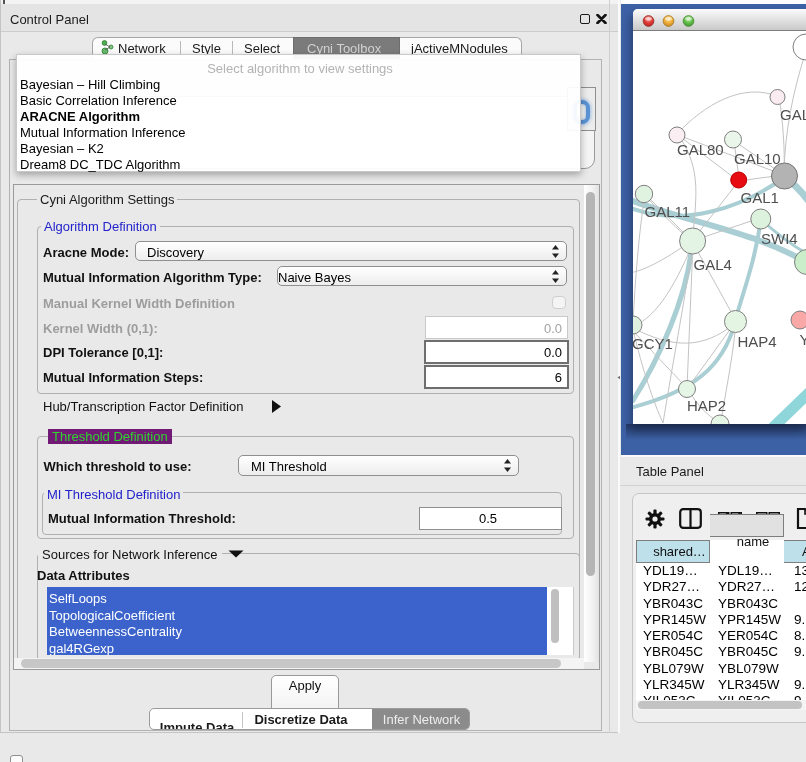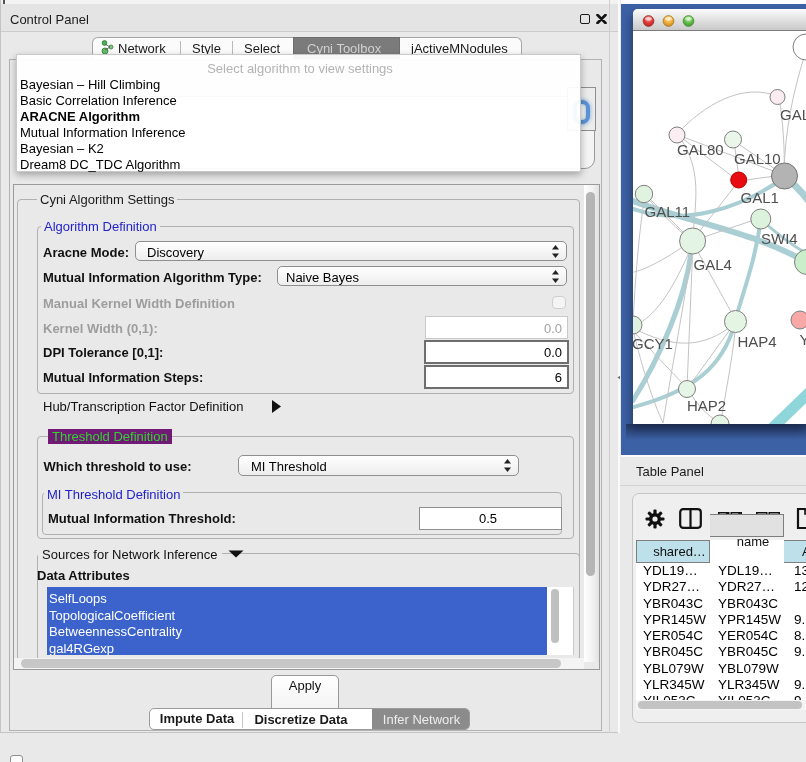--- a/index.html
+++ b/index.html
@@ -51,21 +51,21 @@
 
   <div class="abs" style="left:36px; top:226px; width:537px; height:168px; border:1px solid #b0b0b0; border-radius:4px;"></div>
   <div class="abs" style="left:40px; top:219px; background:#e9e9e9; padding:0 3px; color:#2222cc;">Algorithm Definition</div>
 
   <div class="abs lbl" style="left:42px; top:245px; font-weight:bold;">Aracne Mode:</div>
   <div class="combo abs" style="left:134px; top:241px; width:432px; height:20px;"><span style="margin-left:11px;">Discovery</span><svg style="position:absolute; right:7px; top:3px;" width="7" height="13">
         <polygon points="3.5,0 7,4.6 0,4.6" fill="#222"></polygon>
         <polygon points="3.5,13 7,8.4 0,8.4" fill="#222"></polygon>
       </svg></div>
   <div class="abs lbl" style="left:42px; top:270px; font-weight:bold;">Mutual Information Algorithm Type:</div>
-  <div class="combo abs" style="left:276px; top:266px; width:290px; height:20px;"><span style="margin-left:8px;">Naive Bayes</span><svg style="position:absolute; right:7px; top:3px;" width="7" height="13">
+  <div class="combo abs" style="left:276px; top:266px; width:290px; height:20px;"><span style="margin-left:0;">Naive Bayes</span><svg style="position:absolute; right:7px; top:3px;" width="7" height="13">
         <polygon points="3.5,0 7,4.6 0,4.6" fill="#222"></polygon>
         <polygon points="3.5,13 7,8.4 0,8.4" fill="#222"></polygon>
       </svg></div>
 
   <div class="abs" style="left:42px; top:296px; font-weight:bold; color:#9d9d9d;">Manual Kernel Width Definition</div>
   <div class="abs" style="left:551px; top:296px; width:14px; height:13px; background:#f4f4f4; border:1px solid #cfcfcf; border-radius:4px;"></div>
   <div class="abs" style="left:42px; top:321px; font-weight:bold; color:#9d9d9d;">Kernel Width (0,1):</div>
   <div class="abs" style="left:424px; top:316px; width:143px; height:23px; background:#fff; border:1px solid #c9c9c9; color:#a3a3a3; text-align:right; padding:4px 5px 0 0;">0.0</div>
   <div class="abs" style="left:42px; top:345px; font-weight:bold;">DPI Tolerance [0,1]:</div>
   <div class="abs" style="left:423px; top:340px; width:145px; height:24px; background:#fff; border:2px solid #6e6e6e; color:#000; text-align:right; padding:3px 5px 0 0;">0.0</div>
@@ -104,21 +104,21 @@
 
   <div class="abs" style="left:583px; top:185px; width:15px; height:477px; background:linear-gradient(90deg,#ffffff,#f1f1f1 60%,#e2e2e2);"></div>
   <div class="abs" style="left:585px; top:192px; width:9px; height:384px; background:#b5b5b5; border-radius:5px;"></div>
   <div class="abs" style="left:13px; top:658px; width:570px; height:11px; background:#f4f4f4;"></div>
   <div class="abs" style="left:20px; top:659px; width:540px; height:9px; background:#c7c7c7; border-radius:4.5px;"></div>
 
   <div class="abs" style="left:270px; top:675px; width:68px; height:38px; background:linear-gradient(#ffffff,#f2f2f2); border:1px solid #999; border-radius:5px; text-align:center; padding-top:2px;">Apply</div>
 
   <div class="abs" style="left:148px; top:708px; width:321px; height:22px; background:#fff; border:1px solid #9b9b9b; border-radius:5px; overflow:hidden;">
     <div class="abs" style="left:92px; top:3px; width:1px; height:16px; background:#c4c4c4;"></div>
-    <div class="abs" style="left:0; top:0; width:94px; height:22px; text-align:center; padding-top:2px; font-weight:bold; color:#1a1a1a;">Impute Data</div>
+    <div class="abs" style="left:0; top:0; width:94px; height:22px; text-align:center; padding-top:11px; font-weight:bold; color:#1a1a1a;">Impute Data</div>
     <div class="abs" style="left:93px; top:0; width:116px; height:22px; text-align:center; padding-top:3px; font-weight:bold; color:#1a1a1a;">Discretize Data</div>
     <div class="abs" style="left:222px; top:0; width:99px; height:22px; background:#8b8b8b; text-align:center; padding-top:3px; color:#ededed;">Infer Network</div>
   </div>
 
   <div class="abs" style="left:15px; top:54px; width:565px; height:118px; background:rgba(255,255,255,0.94); border:1px solid #c9c9c9; box-shadow:0 3px 7px rgba(0,0,0,0.3); z-index:20; line-height:16px; padding:6px 0 0 3px; color:#000;"><div style="text-align:center; color:#b3b3b3;">Select algorithm to view settings</div>Bayesian – Hill Climbing<br>Basic Correlation Inference<br><b>ARACNE Algorithm</b><br>Mutual Information Inference<br>Bayesian – K2<br>Dream8 DC_TDC Algorithm</div>
 </div>
 
 <div class="abs" style="left:10px; top:755px; width:13px; height:12px; background:#fbfbfb; border:1px solid #8f8f8f; border-radius:3px;"></div>
 <div class="abs" style="left:618px; top:0; width:3px; height:733px; background:#fafafa;"></div>
 

